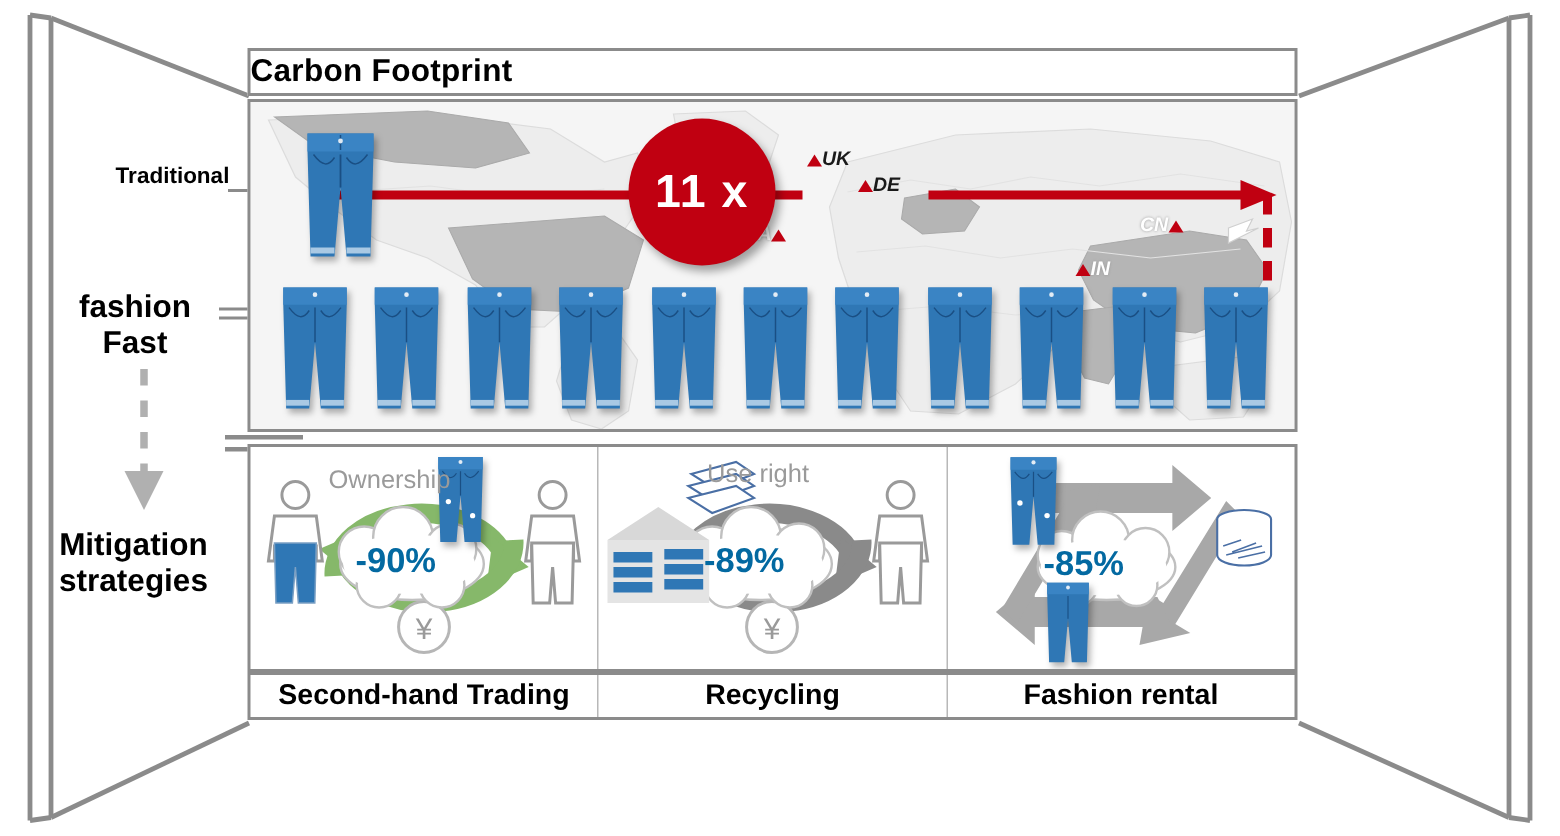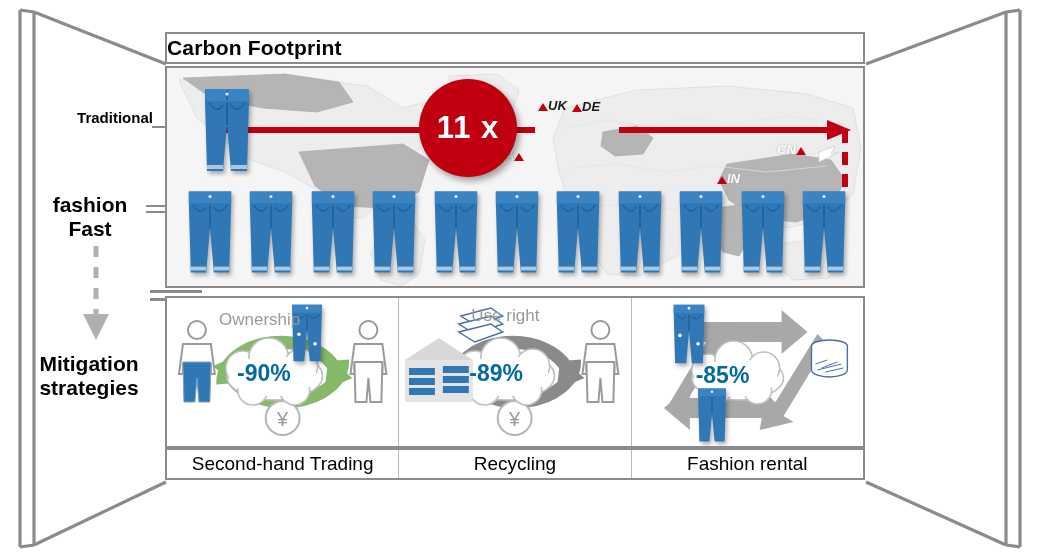--- a/index.html
+++ b/index.html
@@ -31,21 +31,21 @@
   #mit-box{left:165px;top:296px;width:700px;height:152px;
            border:2px solid #8b8b8b;background:#fff;box-sizing:border-box;
            display:flex;overflow:hidden;}
   #cap-box{left:165px;top:448px;width:700px;height:32px;
            border:2px solid #8b8b8b;background:#fff;box-sizing:border-box;
            display:flex;}
 
   .mit-cell{flex:1;position:relative;}
   .mit-cell + .mit-cell{border-left:1px solid #b8b8b8;}
   .cap-cell{flex:1;display:flex;align-items:center;justify-content:center;
-            font-size:19px;font-weight:normal;color:#000;}
+            font-size:19px;font-weight:bold;color:#000;}
   .cap-cell + .cap-cell{border-left:1px solid #b8b8b8;}
 
   
   .tick{position:absolute;background:#8b8b8b;height:2px;}
 
   
   #map-svg{position:absolute;left:0;top:0;width:696px;height:218px;}
 
   .geo-lbl{position:absolute;font-style:italic;font-weight:bold;
            color:#ffffff;font-size:13px;white-space:nowrap;
@@ -174,24 +174,24 @@
 
       <path d="M652,84 L668,78 L664,86 L672,84 L652,94 Z" fill="#ffffff" stroke="#cfcfcf" stroke-width="0.8"></path>
     </svg>
 
     <div class="geo-lbl" style="left:320px;top:80px;">
       <span>USA</span><span class="tri"></span>
     </div>
     <div class="geo-lbl dark" style="left:371px;top:30px;">
       <span class="tri"></span><span>UK</span>
     </div>
-    <div class="geo-lbl dark" style="left:405px;top:31px;">
+    <div class="geo-lbl dark" style="left:405px;top:47px;">
       <span class="tri"></span><span>DE</span>
     </div>
-    <div class="geo-lbl" style="left:610px;top:74px;">
+    <div class="geo-lbl" style="left:593px;top:74px;">
       <span>CN</span><span class="tri"></span>
     </div>
     <div class="geo-lbl" style="left:550px;top:103px;">
       <span class="tri"></span><span>IN</span>
     </div>
 
     <div class="jeans" style="left:34px;top:17px;">
       <svg width="52" height="88" viewBox="0 0 52 88">
         <path d="M4,4 L48,4 L48,16 L46,86 L30,86 L26,40 L22,86 L6,86 L4,16 Z" fill="#2f77b5" stroke="#1d5party" stroke-width="0"></path>
         <path d="M4,4 L48,4 L48,16 L4,16 Z" fill="#3a84c4"></path>

